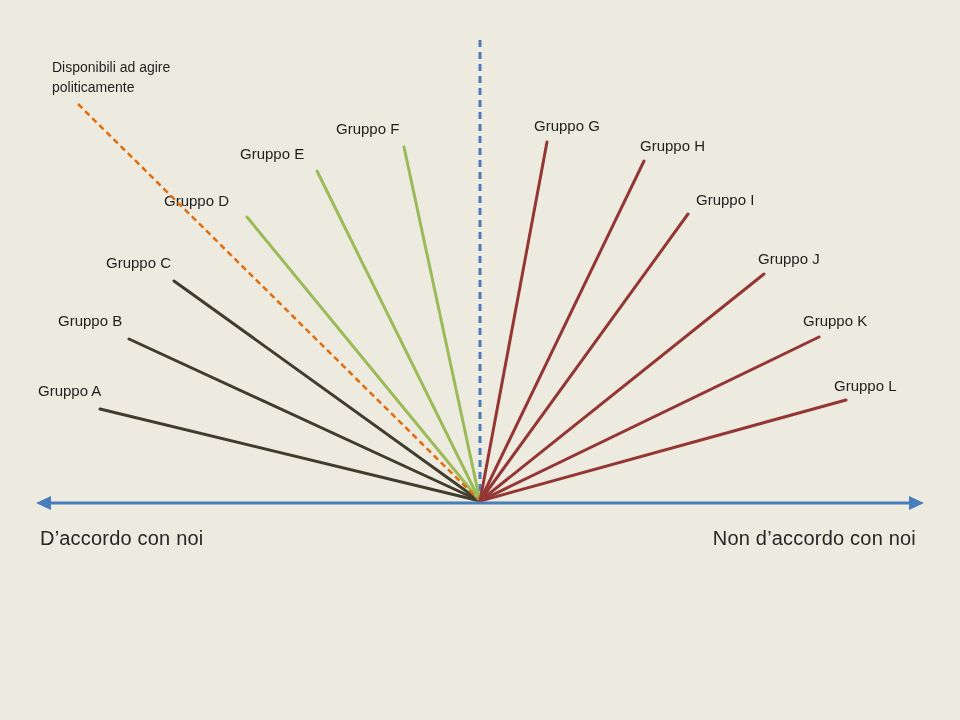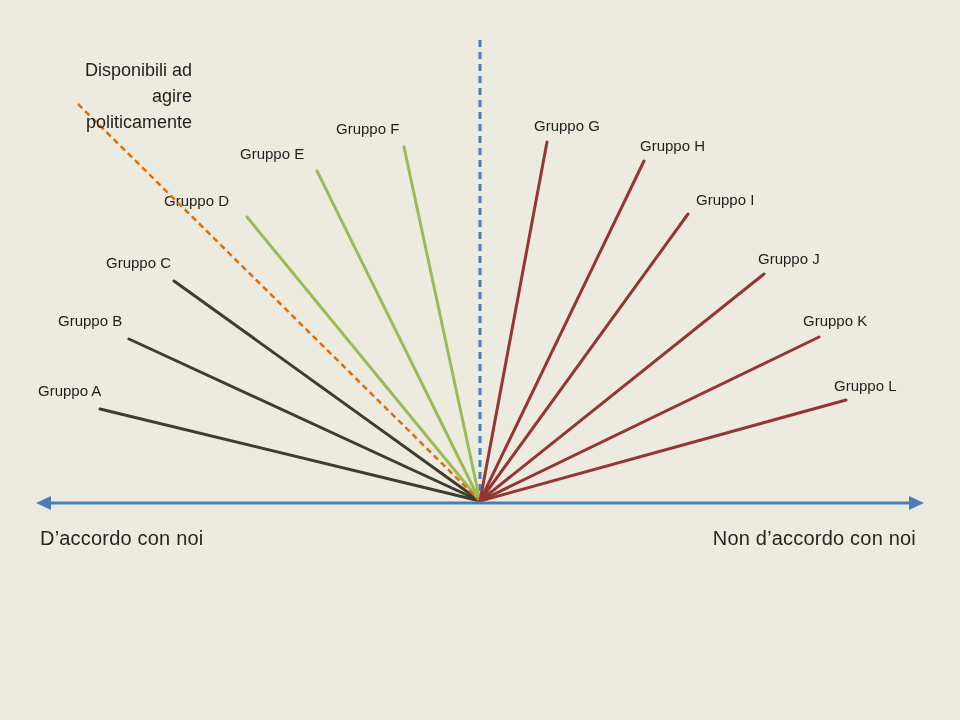--- a/index.html
+++ b/index.html
@@ -33,24 +33,23 @@
     color: #262626;
     letter-spacing: 0.2px;
   }
   .axis-label.left { left: 40px; top: 527px; }
   .axis-label.right { right: 44px; top: 527px; }
   .availability-label {
     position: absolute;
     left: 52px;
     top: 57px;
     width: 140px;
-    font-size: 18px;
+    font-size: 14px;
     line-height: 1.45;
     color: #1f1f1f;
-    text-align: right;
   }
 </style>
 </head>
 <body>
 
 <div class="slide" id="slide" style="background: rgb(237, 235, 224);">
 
   <svg class="fan" id="fan-svg" viewBox="0 0 960 720">
 
     <line id="vertical-line" stroke-width="3" stroke-dasharray="7 5" x1="480" y1="40" x2="480" y2="497" stroke="#4a7ebb"></line>

